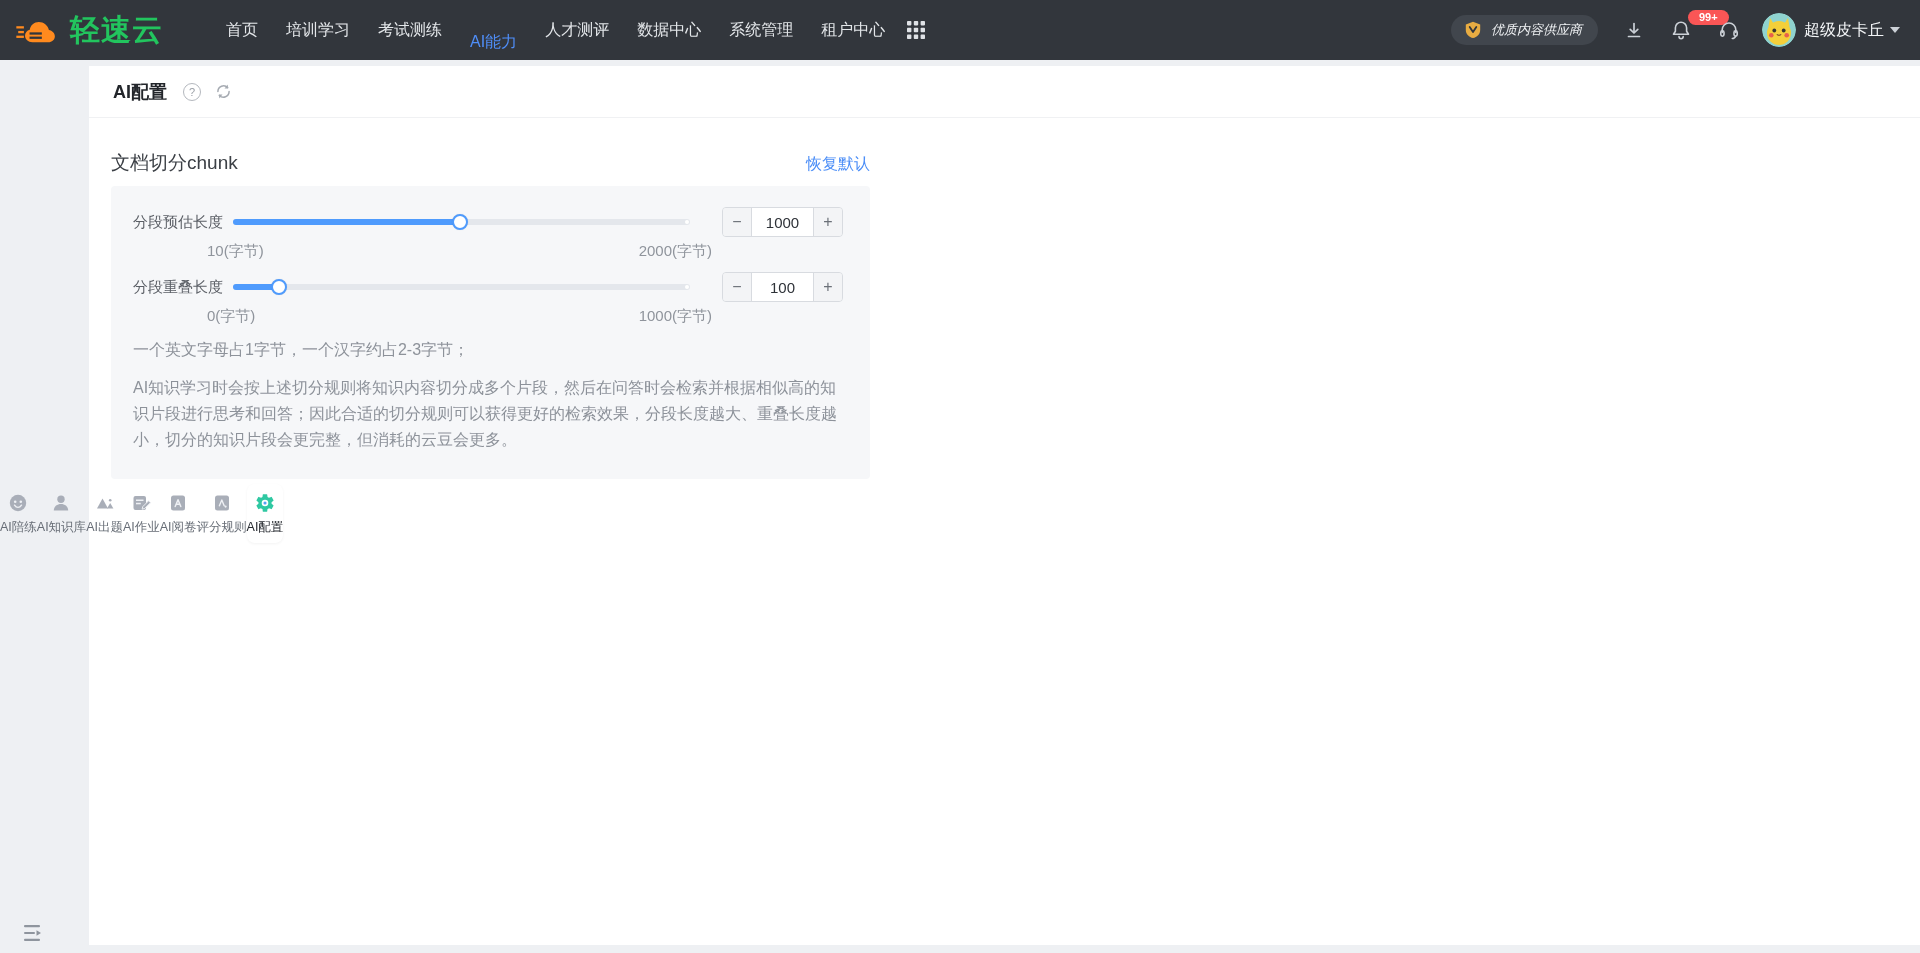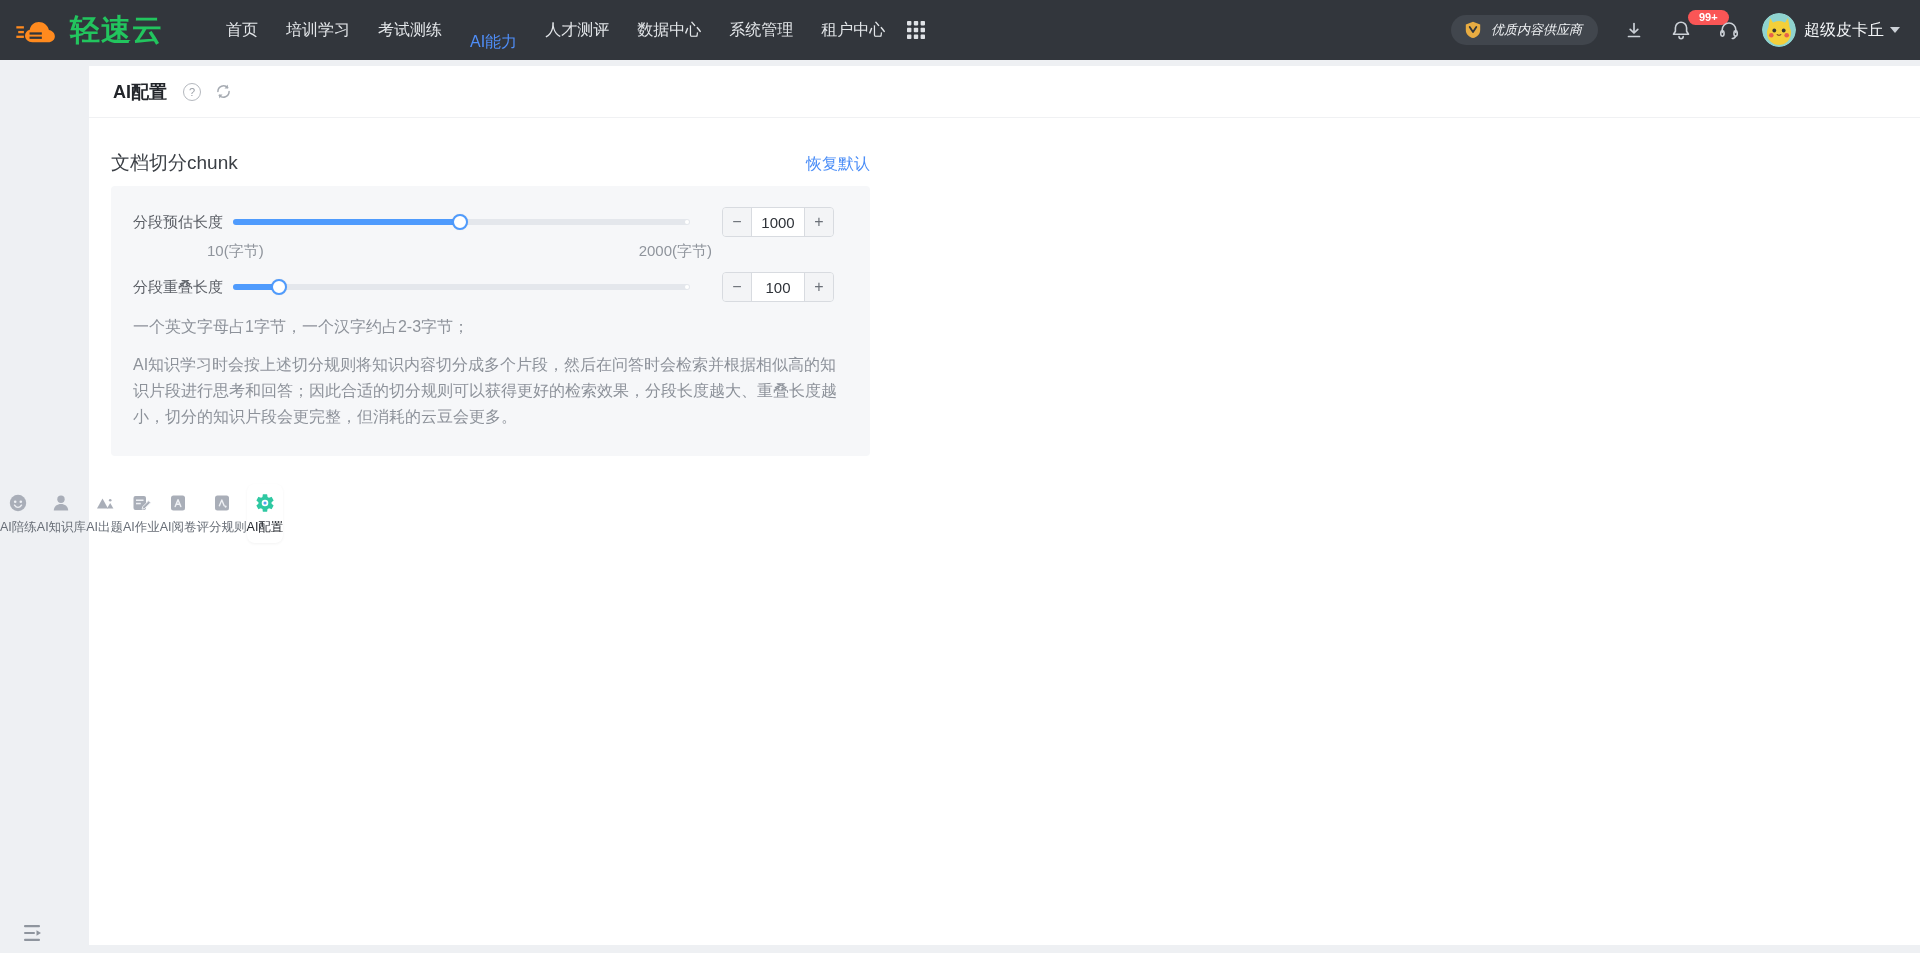--- a/index.html
+++ b/index.html
@@ -49,21 +49,21 @@
 
   .srow { display:flex; align-items:center; height:32px; }
   .slabel { width:100px; flex:none; font-size:15px; color:#5b5f66; white-space:nowrap; }
   .slider { position:relative; width:457px; height:32px; flex:none; cursor:pointer; }
   .track { position:absolute; top:13px; left:0; right:0; height:6px; border-radius:3px; background:#e4e7ec; }
   .fill { height:100%; border-radius:3px; background:#4f9bfd; }
   .enddot { position:absolute; right:1px; top:1px; width:4px; height:4px; border-radius:50%; background:#fff; }
   .thumb { position:absolute; top:8px; width:16px; height:16px; border-radius:50%; background:#fff; border:2px solid #4f9bfd; transform:translateX(-8px); box-shadow:0 0 1px rgba(0,0,0,.15); }
   .stepper { margin-left:32px; display:flex; height:30px; border:1px solid #d8dbe0; border-radius:4px; overflow:hidden; background:#f3f4f6; }
   .step { width:28px; border:none; background:#f3f4f6; color:#6b7078; font-size:16px; cursor:pointer; display:flex; align-items:center; justify-content:center; font-family:inherit; }
-  .stepper input { width:54px; border:none; border-left:1px solid #d8dbe0; border-right:1px solid #d8dbe0; text-align:center; font-size:15px; color:#2e3238; outline:none; background:#fff; font-family:inherit; }
+  .stepper input { width:63px; border:none; border-left:1px solid #d8dbe0; border-right:1px solid #d8dbe0; text-align:center; font-size:15px; color:#2e3238; outline:none; background:#fff; font-family:inherit; }
 
   .bounds { width:457px; margin:4px 0 10px 100px; display:flex; justify-content:space-between; font-size:15px; color:#8f949c; }
   .bounds .min { margin-left:-26px; }
   .bounds .max { margin-right:-22px; }
 
   .hint { margin-top:14px; font-size:16px; color:#8d929a; }
   .desc { margin-top:14px; font-size:16px; color:#8d929a; line-height:1.62; }
 </style>
 </head>
 <body>
@@ -284,19 +284,23 @@
                 <span class="enddot"></span>
               </div>
             <div class="thumb" style="left: 10%;"></div>
           </div>
           <div class="stepper">
             <button class="step">−</button>
             <input value="100" style="">
             <button class="step">+</button>
           </div>
         </div>
+        <div class="bounds">
+          <span class="min">0(字节)</span>
+          <span class="max">1000(字节)</span>
+        </div>
 
         <p class="hint">一个英文字母占1字节，一个汉字约占2-3字节；</p>
         <p class="desc">AI知识学习时会按上述切分规则将知识内容切分成多个片段，然后在问答时会检索并根据相似高的知识片段进行思考和回答；因此合适的切分规则可以获得更好的检索效果，分段长度越大、重叠长度越小，切分的知识片段会更完整，但消耗的云豆会更多。</p>
       </div>
     </div>
   </main>
 </div>
 
 </body></html>

